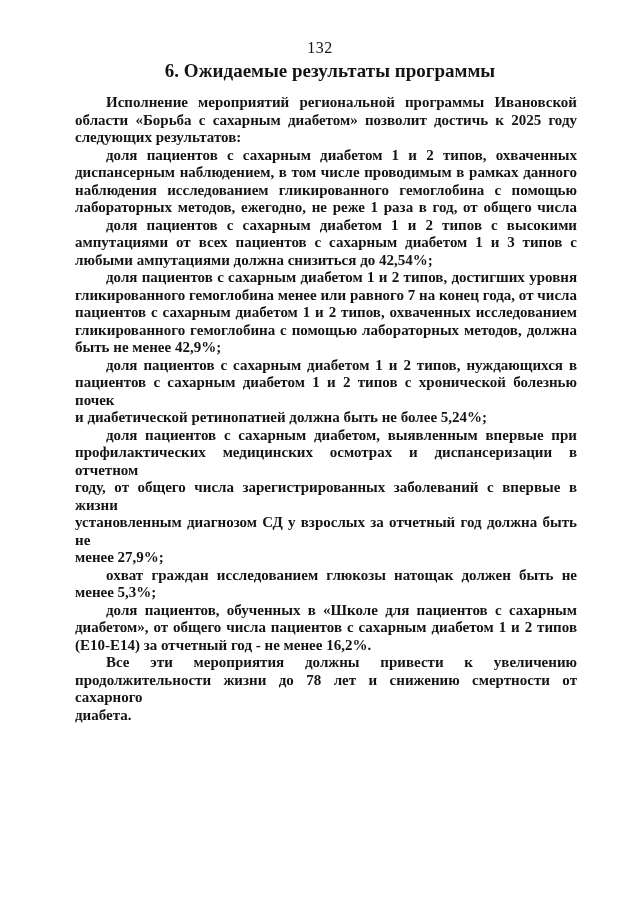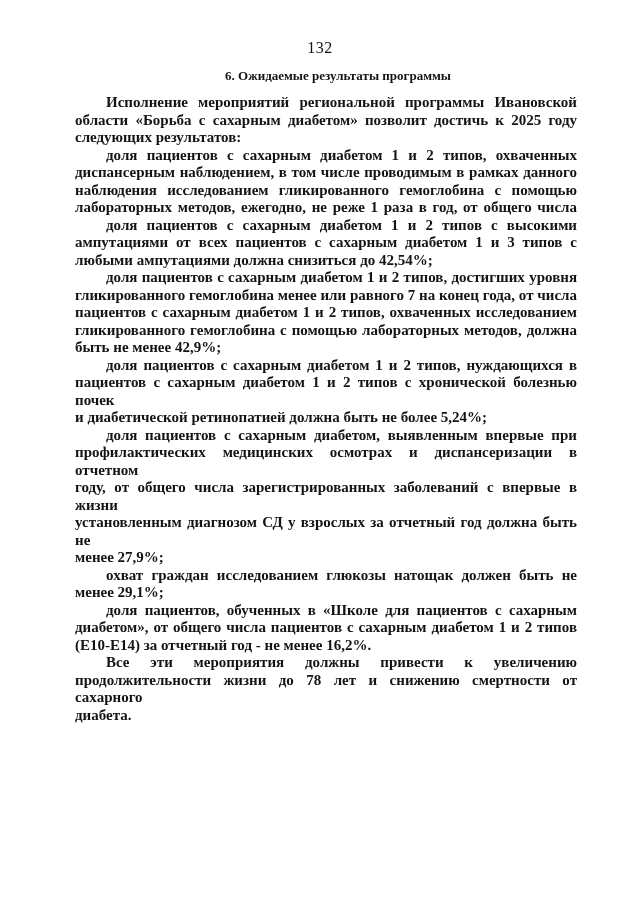--- a/index.html
+++ b/index.html
@@ -24,23 +24,23 @@
     text-align: center;
     font-size: 16px;
     letter-spacing: 0.5px;
     margin-top: 12px;
   }
   .heading {
     position: absolute;
     top: 56px;
     left: 75px;
     width: 502px;
-    margin: 12px;
+    margin: 4px;
     text-align: center;
-    font-size: 13px;
+    font-size: 19px;
     font-weight: bold;
   }
   .body-text {
     position: absolute;
     top: 94px;
     left: 75px;
     width: 502px;
     font-size: 15px;
     line-height: 17.5px;
     font-weight: bold;
@@ -81,21 +81,21 @@
       <div class="line last">быть не менее 42,9%;</div>
       <div class="line first">доля пациентов с сахарным диабетом 1 и 2 типов, нуждающихся в</div>
       <div class="line">пациентов с сахарным диабетом 1 и 2 типов с хронической болезнью почек</div>
       <div class="line last">и диабетической ретинопатией должна быть не более 5,24%;</div>
       <div class="line first">доля пациентов с сахарным диабетом, выявленным впервые при</div>
       <div class="line">профилактических медицинских осмотрах и диспансеризации в отчетном</div>
       <div class="line">году, от общего числа зарегистрированных заболеваний с впервые в жизни</div>
       <div class="line">установленным диагнозом СД у взрослых за отчетный год должна быть не</div>
       <div class="line last">менее 27,9%;</div>
       <div class="line first">охват граждан исследованием глюкозы натощак должен быть не</div>
-      <div class="line last">менее 29,1%;</div>
+      <div class="line last">менее 5,3%;</div>
       <div class="line first">доля пациентов, обученных в «Школе для пациентов с сахарным</div>
       <div class="line">диабетом», от общего числа пациентов с сахарным диабетом 1 и 2 типов</div>
       <div class="line last">(Е10-Е14) за отчетный год - не менее 16,2%.</div>
       <div class="line first">Все эти мероприятия должны привести к увеличению</div>
       <div class="line">продолжительности жизни до 78 лет и снижению смертности от сахарного</div>
       <div class="line last">диабета.</div>
     </div>
 </div>
 
 </body></html>

